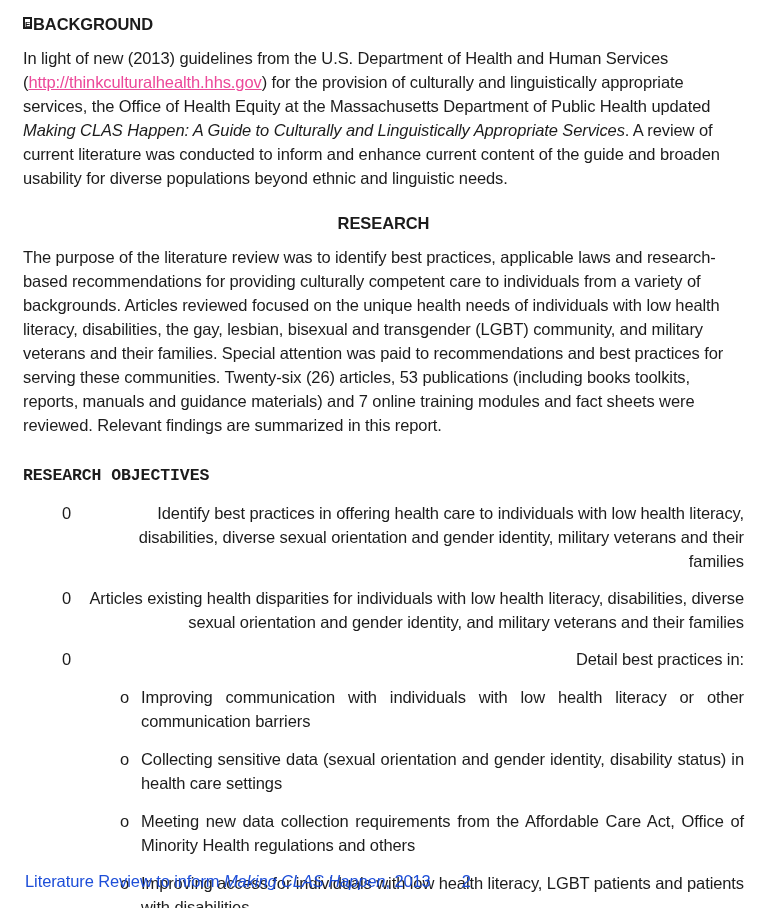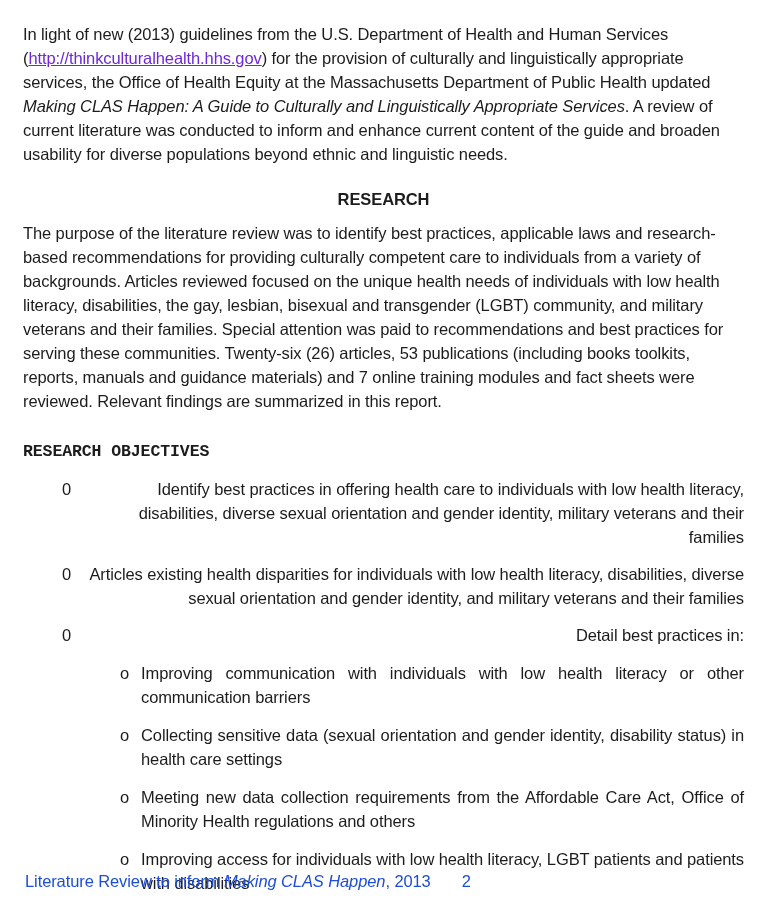--- a/index.html
+++ b/index.html
@@ -46,21 +46,21 @@
   }
   .spacer-heading {
     margin-top: 21px;
     text-align: center;
   }
   .spacer-heading-2 {
     margin-top: 27px;
     font-family: Liberation Mono, monospace;
   }
   a.doc-link {
-    color: #6d28d9;
+    color: #ec4899;
     text-decoration: underline;
   }
   i { font-style: italic; }
 
   .list-l1 {
     margin: 3px 0 0 39px;
     padding: 0;
   }
   .list-item {
     display: flex;
@@ -102,20 +102,21 @@
   .page-number {
     display: inline-block;
     margin-left: 31px;
   }
 </style>
 </head>
 <body>
 
 <div class="page">
 
+  <h2 class="heading"><span class="box-glyph">E</span><span>BACKGROUND</span></h2>
 
   <p class="body-text"><span>In light of new (2013) guidelines from the U.S. Department of Health and Human Services (</span><a href="#" class="doc-link">http://thinkculturalhealth.hhs.gov</a><span>) for the provision of culturally and linguistically appropriate services, the Office of Health Equity at the Massachusetts Department of Public Health updated </span><i>Making CLAS Happen: A Guide to Culturally and Linguistically Appropriate Services</i><span>. A review of current literature was conducted to inform and enhance current content of the guide and broaden usability for diverse populations beyond ethnic and linguistic needs.</span></p>
 
   <h2 class="heading spacer-heading"><span>RESEARCH</span></h2>
 
   <p class="body-text">The purpose of the literature review was to identify best practices, applicable laws and research-based recommendations for providing culturally competent care to individuals from a variety of backgrounds. Articles reviewed focused on the unique health needs of individuals with low health literacy, disabilities, the gay, lesbian, bisexual and transgender (LGBT) community, and military veterans and their families. Special attention was paid to recommendations and best practices for serving these communities. Twenty-six (26) articles, 53 publications (including books toolkits, reports, manuals and guidance materials) and 7 online training modules and fact sheets were reviewed. Relevant findings are summarized in this report.</p>
 
   <h2 class="heading spacer-heading-2"><span>RESEARCH OBJECTIVES</span></h2>
 
   <div class="list-l1">

